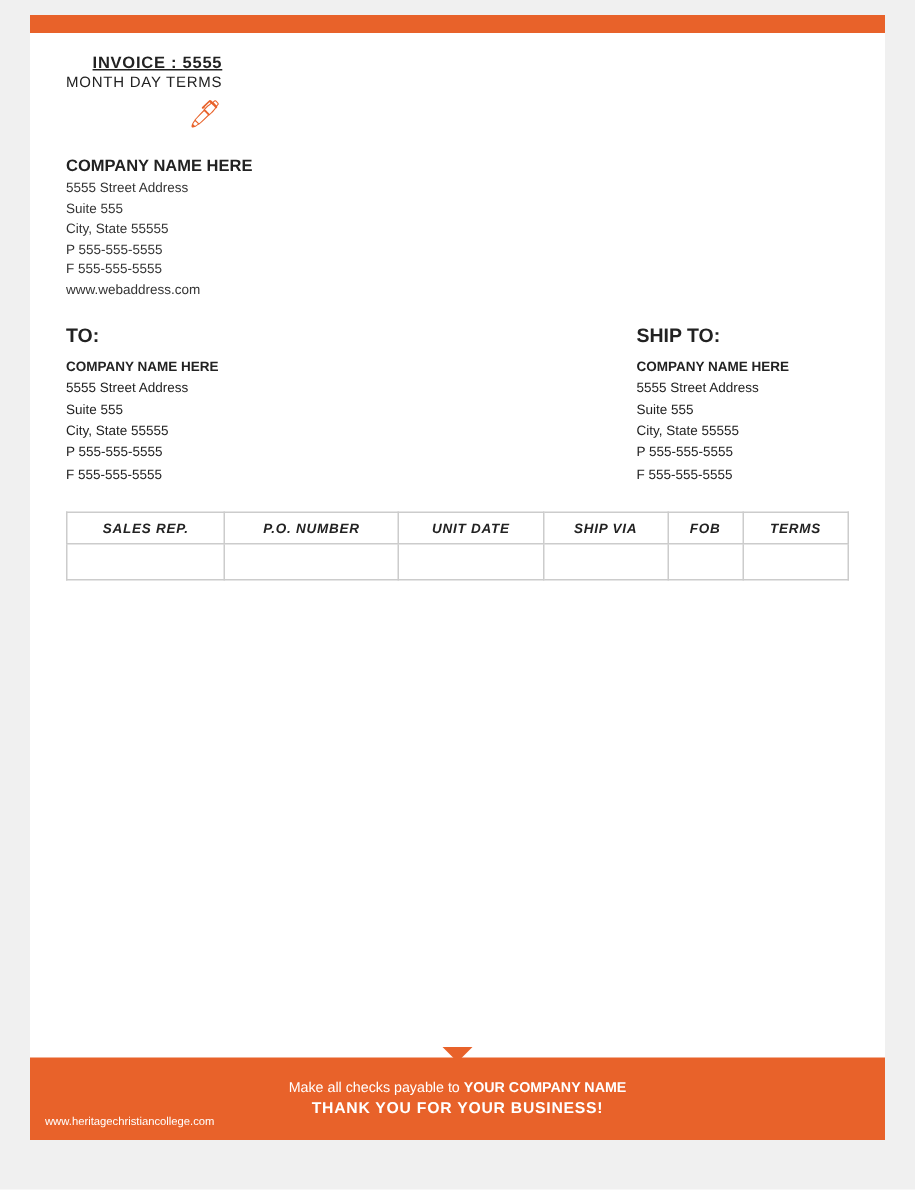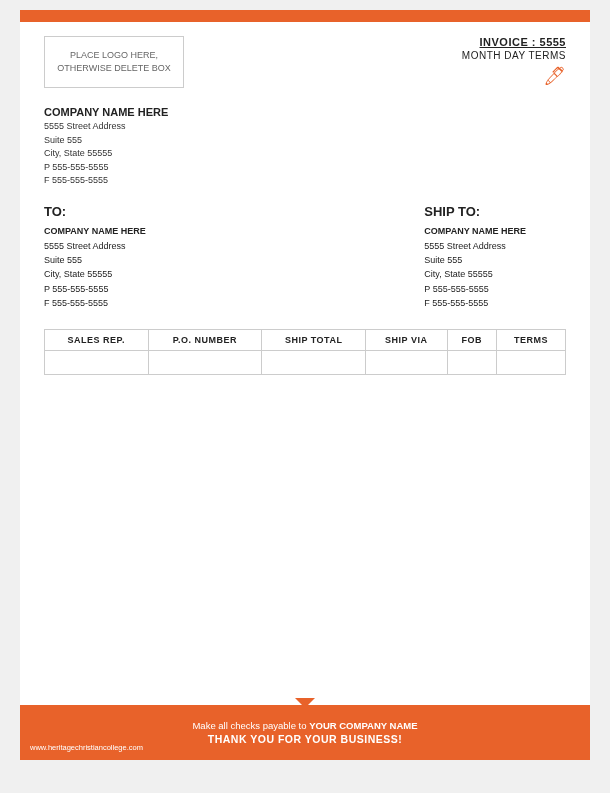--- a/index.html
+++ b/index.html
@@ -87,20 +87,21 @@
     .billing-label {
       font-weight: bold;
       font-size: 13px;
       margin-bottom: 2px;
     }
     .billing-company {
       font-weight: bold;
     }
     .table-section {
       padding: 18px 24px 12px 24px;
+      font-style: italic;
     }
     table {
       width: 100%;
       border-collapse: collapse;
       font-size: 9px;
     }
     table th {
       border: 1px solid #ccc;
       padding: 5px 6px;
       text-align: center;
@@ -178,39 +179,36 @@
       height: 24px;
     }
   </style>
 </head>
 <body>
 
 <div class="page">
   <div class="top-bar"></div>
 
   <div class="header-section">
-    <div class="logo-box">
-      <span style="white-space:pre-line;">PLACE LOGO HERE,
-OTHERWISE DELETE BOX</span>
-    </div>
     <div class="invoice-info">
       <div class="invoice-number">INVOICE : 5555</div>
       <div class="invoice-date">MONTH DAY TERMS</div>
       <div class="signature-icon">🖊</div>
     </div>
   </div>
 
   <div class="company-section">
     <div class="company-name">COMPANY NAME HERE</div>
     <div class="company-details">
       <div>5555 Street Address</div>
       <div>Suite 555</div>
       <div>City, State 55555</div>
       <div>P 555-555-5555</div>
       <div>F 555-555-5555</div>
+      <div>www.webaddress.com</div>
     </div>
   </div>
 
   <div class="billing-section">
     <div class="billing-block">
       <div class="billing-label">TO:</div>
       <div class="billing-company">COMPANY NAME HERE</div>
       <div>5555 Street Address</div>
       <div>Suite 555</div>
       <div>City, State 55555</div>
@@ -227,21 +225,21 @@
       <div>F 555-555-5555</div>
     </div>
   </div>
 
   <div class="table-section">
     <table class="info-table">
       <thead>
         <tr>
           <th>SALES REP.</th>
           <th>P.O. NUMBER</th>
-          <th>SHIP TOTAL</th>
+          <th>UNIT DATE</th>
           <th>SHIP VIA</th>
           <th>FOB</th>
           <th>TERMS</th>
         </tr>
       </thead>
       <tbody>
         <tr class="empty-single">
           <td></td>
           <td></td>
           <td></td>

